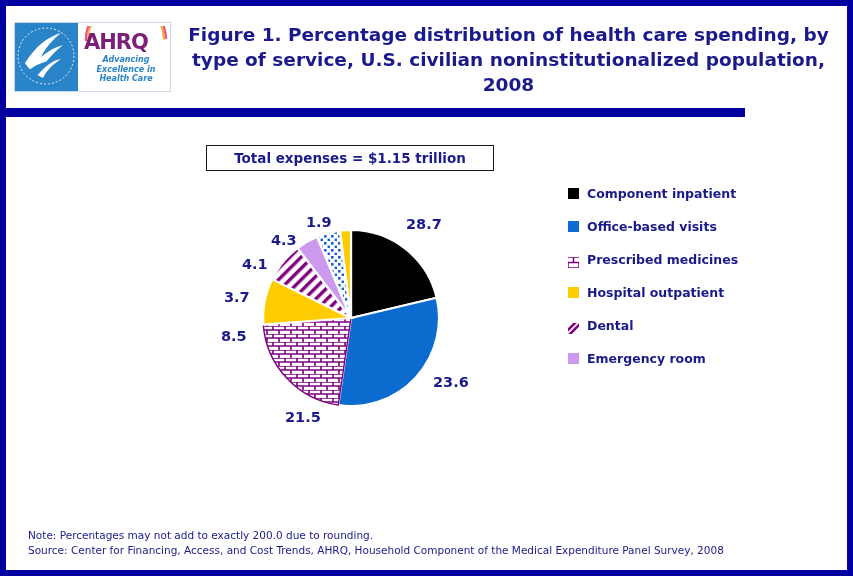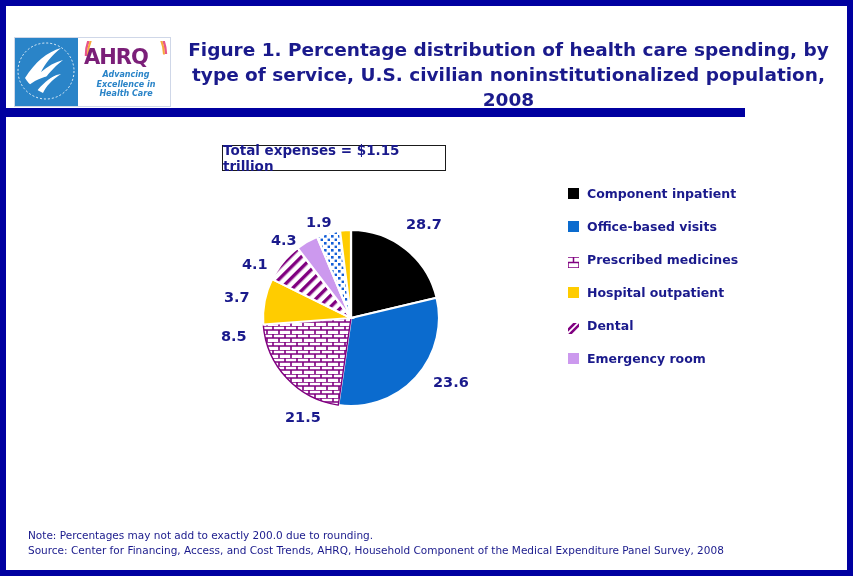--- a/index.html
+++ b/index.html
@@ -26,21 +26,20 @@
     inset: 0;
     background: #ffffff;
   }
 
   
   #header-row {
     position: absolute;
     left: 0; top: 0;
     width: 841px;
     height: 98px;
-    margin-top: 15px;
   }
   #logo-box {
     position: absolute;
     left: 8px;
     top: 16px;
     width: 155px;
     height: 68px;
     border: 1px solid #cfd7e8;
     background: #ffffff;
     display: flex;
@@ -101,23 +100,23 @@
     left: 0px;
     top: 102px;
     width: 739px;
     height: 9px;
     background: #0000A0;
   }
 
   
   #total-box {
     position: absolute;
-    left: 216px;
+    left: 200px;
     top: 139px;
-    width: 224px;
+    width: 288px;
     height: 26px;
     border: 1px solid #1a1a1a;
     background: #ffffff;
     display: flex;
     align-items: center;
     justify-content: center;
     font-family: "DejaVu Sans", sans-serif;
     font-weight: bold;
     font-size: 13.5px;
     color: #1a1a8c;

